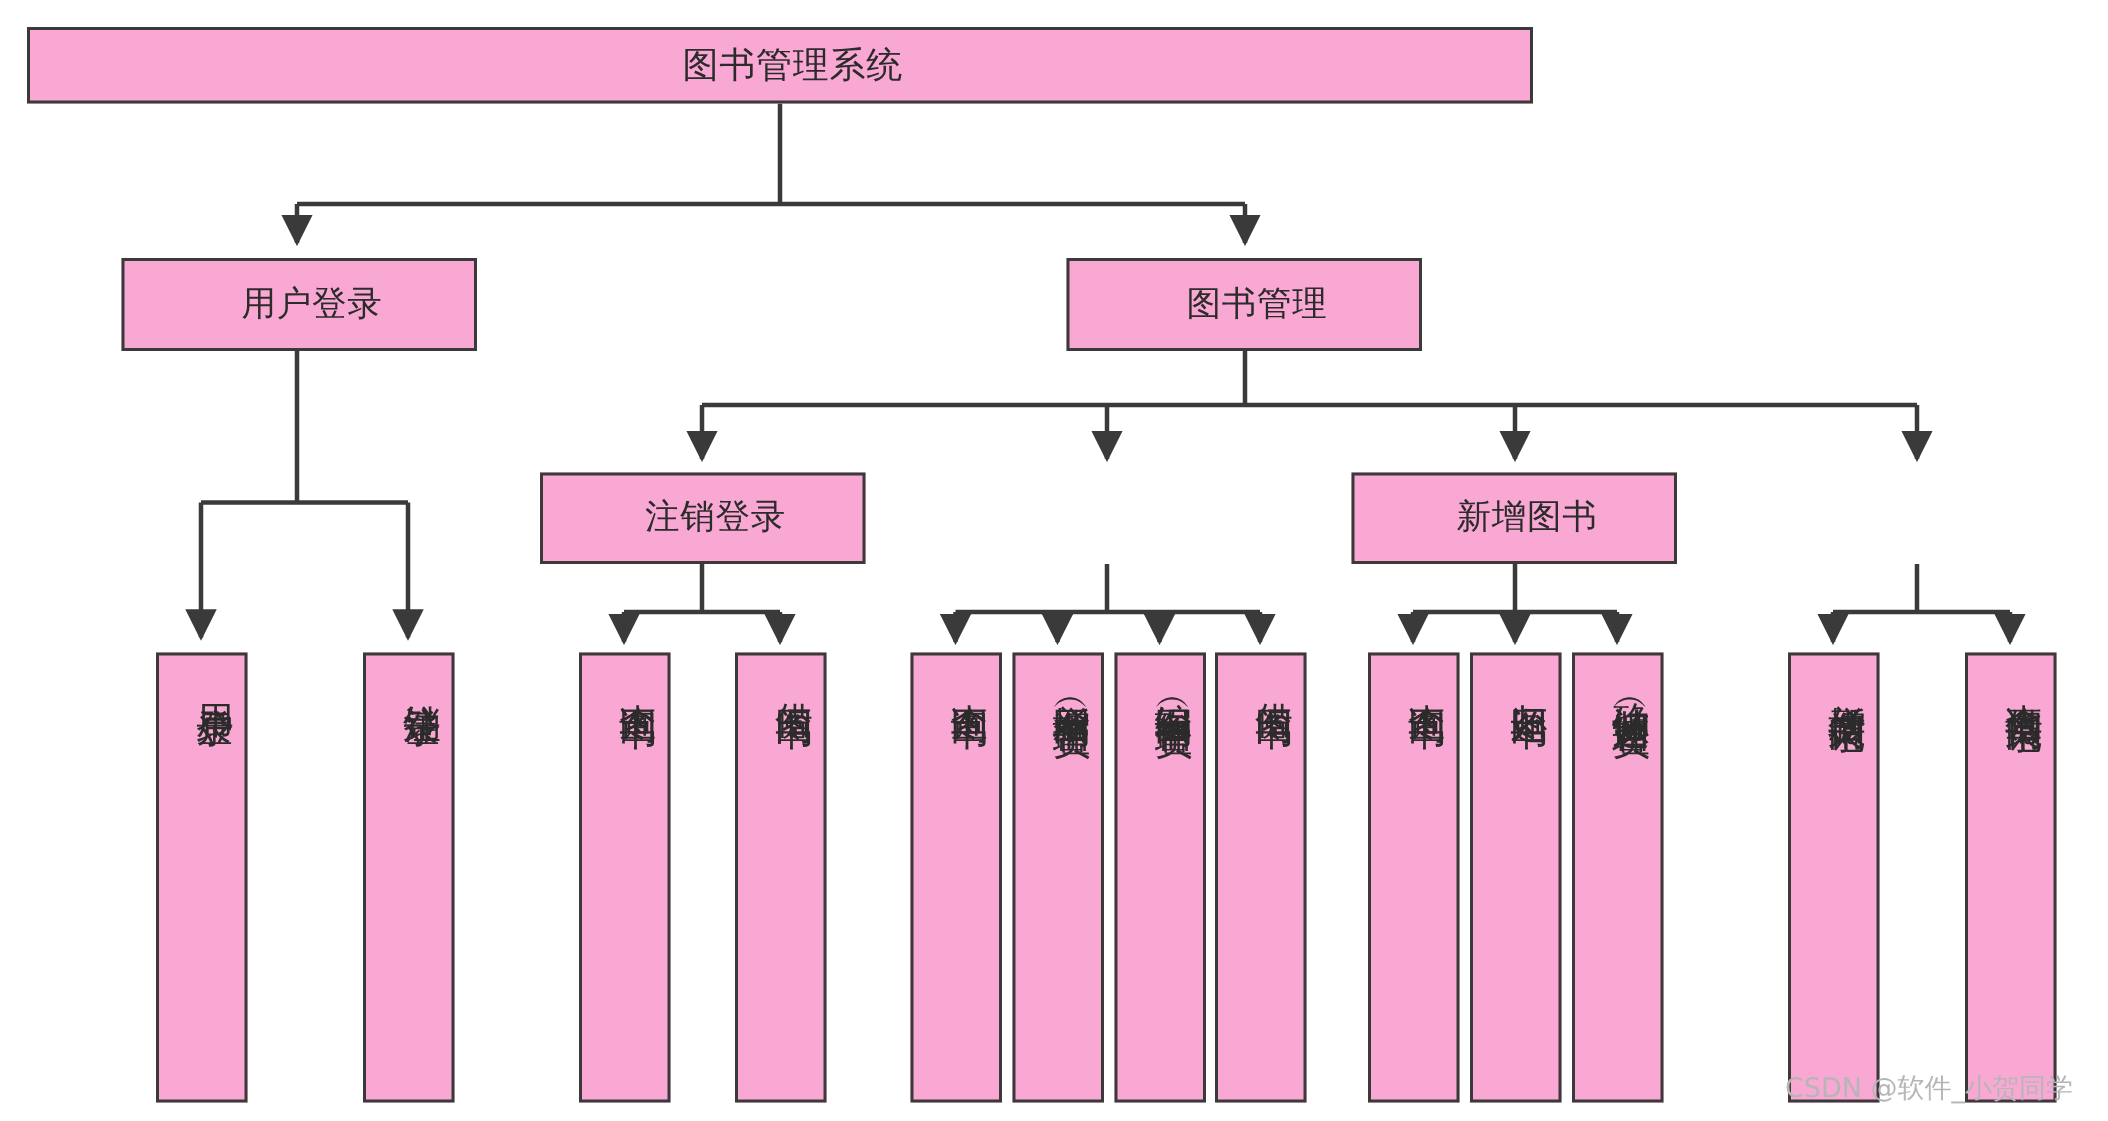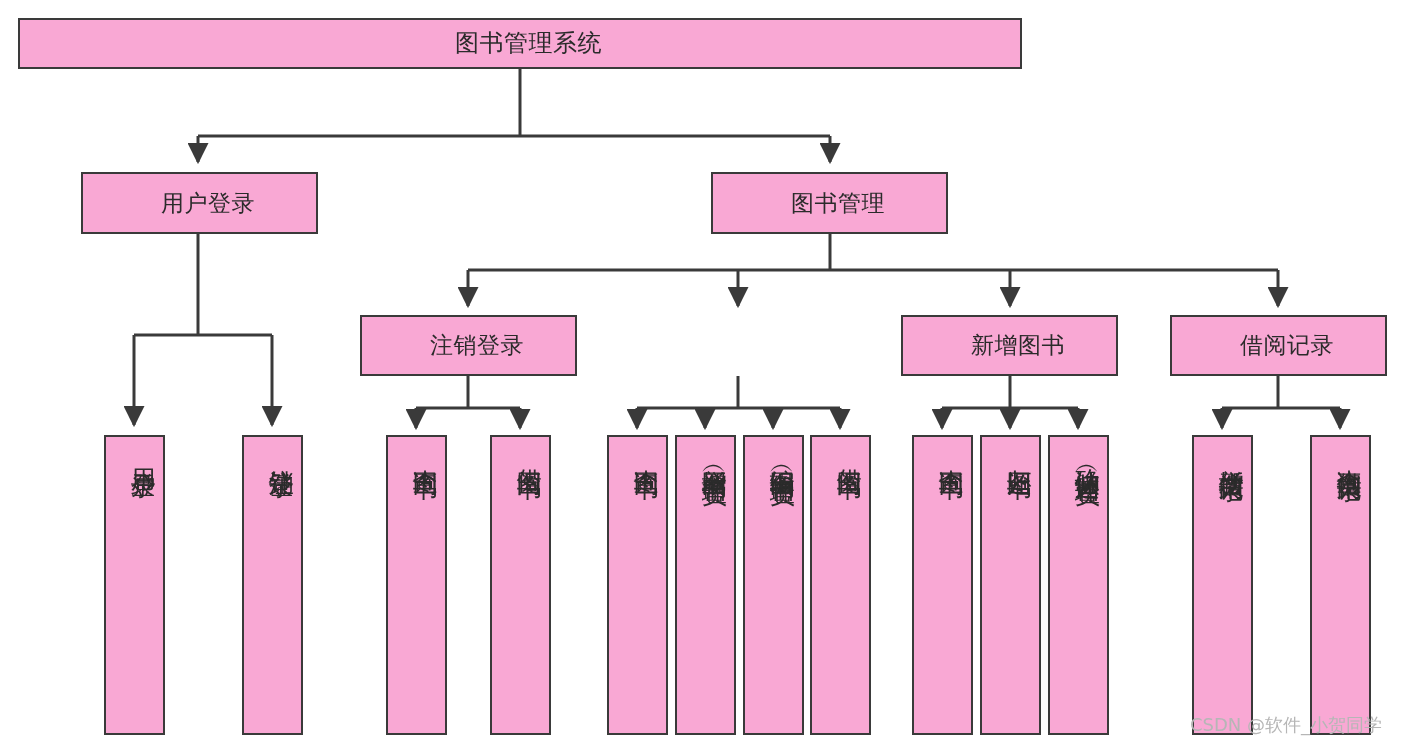--- a/index.html
+++ b/index.html
@@ -142,23 +142,20 @@
 
   <div class="node horiz" style="left:360px; top:315px; width:217px; height:61px;">
     <span class="lbl">注销登录</span>
   </div>
 
 
   <div class="node horiz" style="left:901px; top:315px; width:217px; height:61px;">
     <span class="lbl">新增图书</span>
   </div>
 
-  <div class="node horiz" style="left:1170px; top:315px; width:217px; height:61px;">
-    <span class="lbl">借阅记录</span>
-  </div>
 
   <div class="node vert" style="left:104px; top:435px; width:61px; height:300px;">
     <span class="lbl">用户登录</span>
   </div>
 
   <div class="node vert" style="left:242px; top:435px; width:61px; height:300px;">
     <span class="lbl">注销登录</span>
   </div>
 
   <div class="node vert" style="left:386px; top:435px; width:61px; height:300px;">

